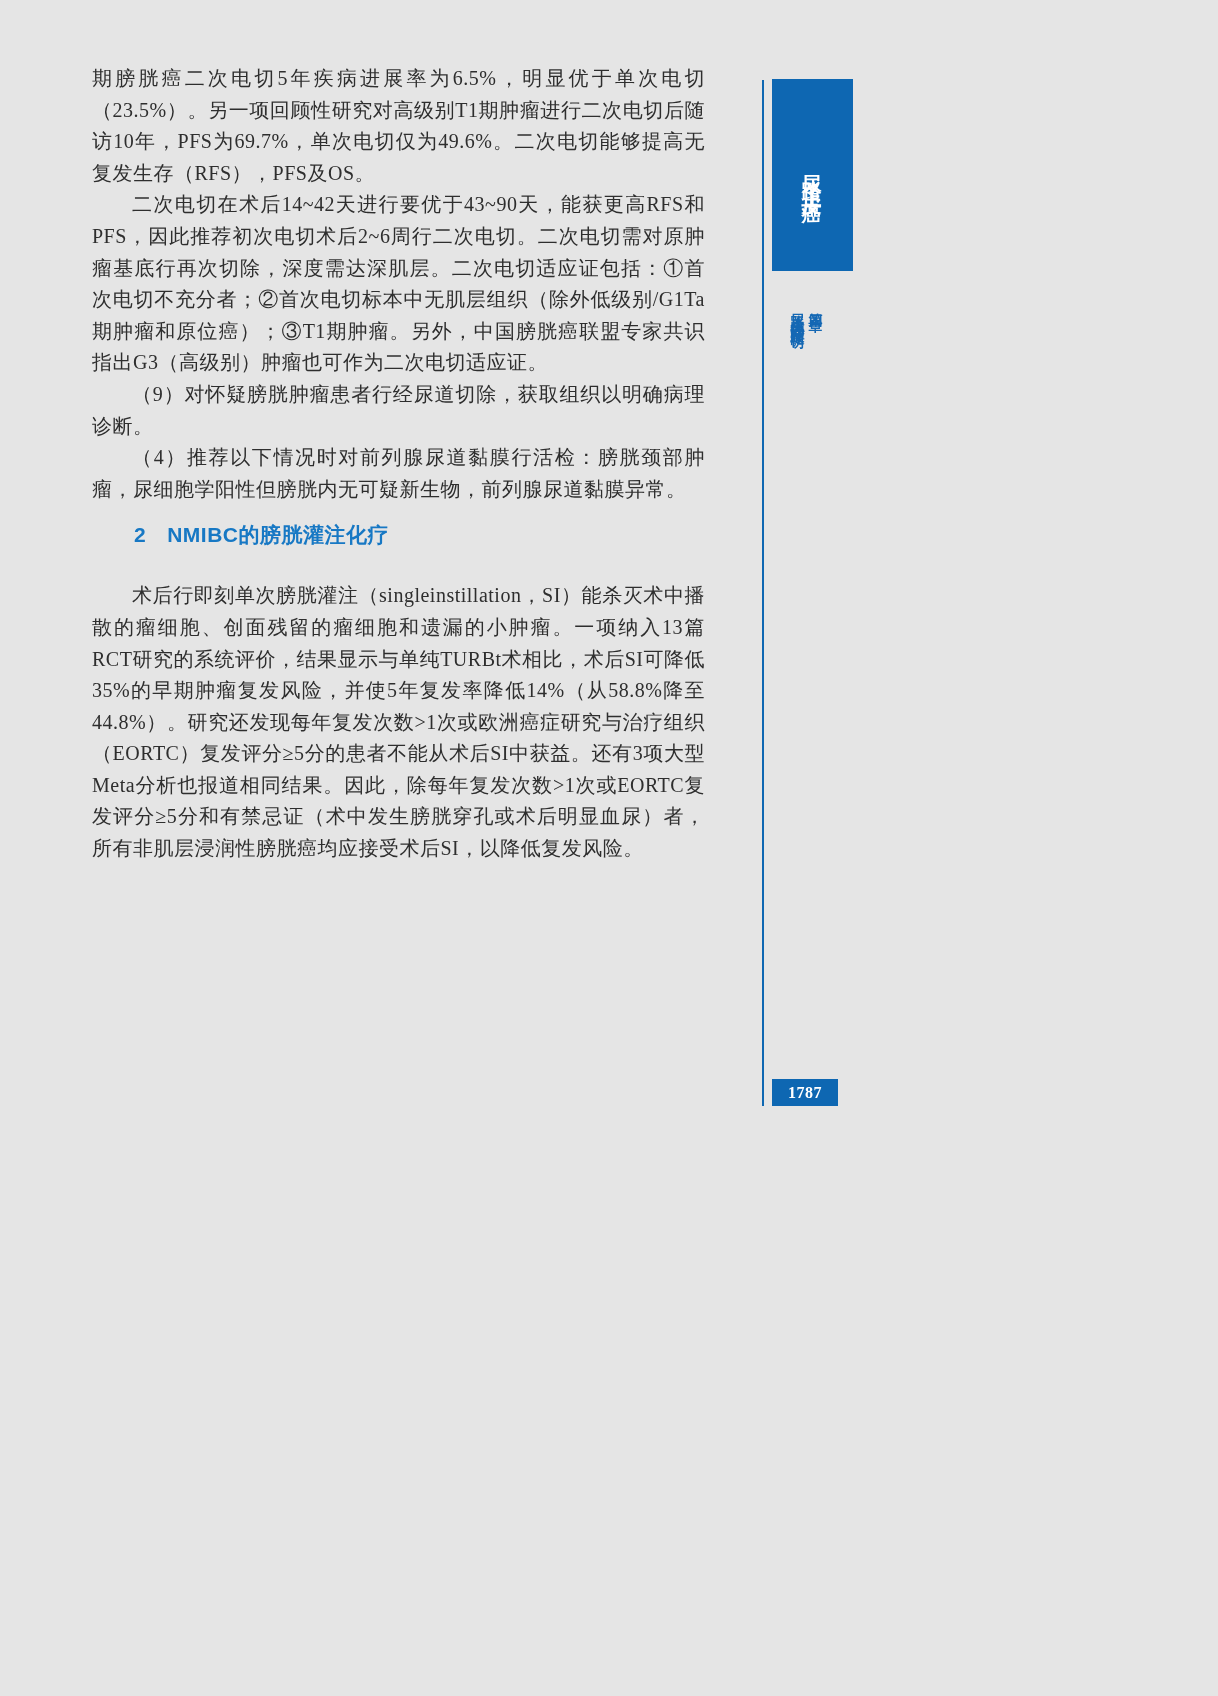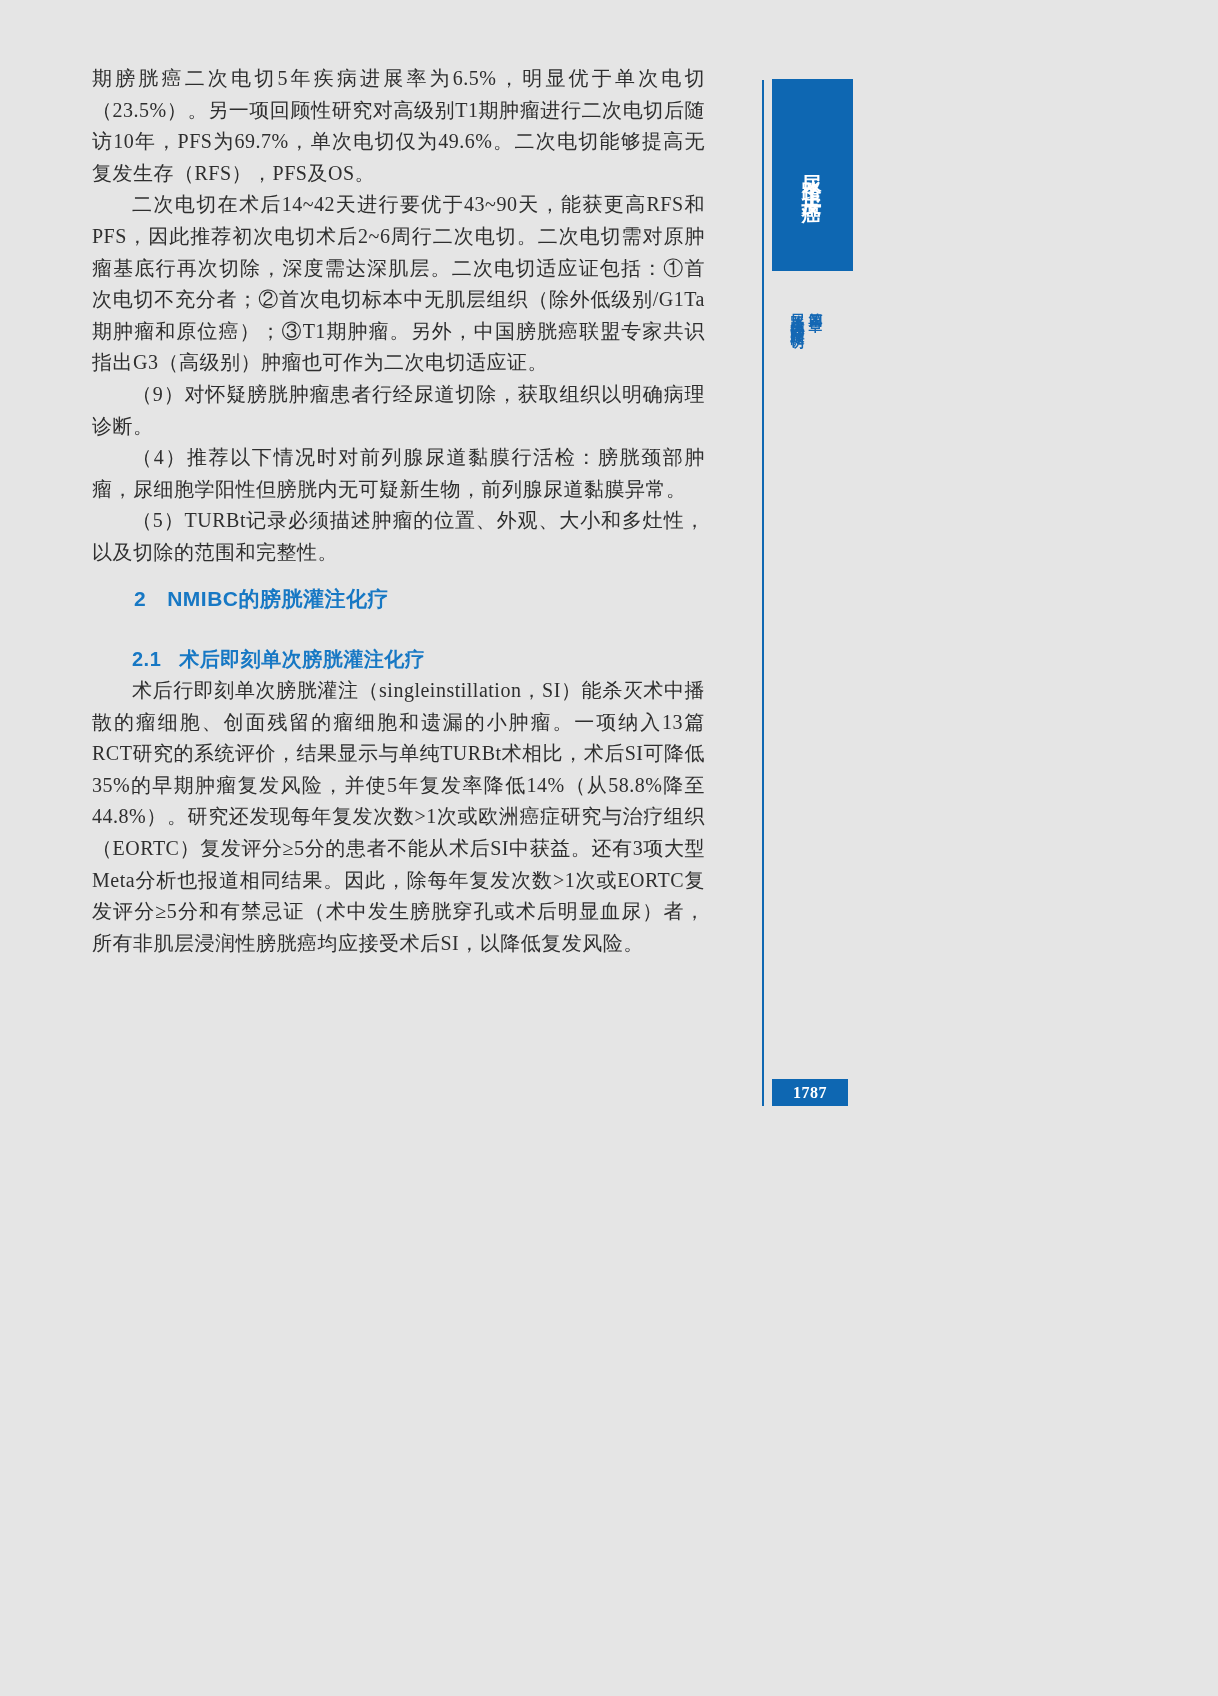--- a/index.html
+++ b/index.html
@@ -72,49 +72,45 @@
     font-family:"Liberation Sans","DejaVu Sans",sans-serif;
     font-size:14px;font-weight:600;
     color:var(--chapter-color,#1568b4);
     letter-spacing:2px;
     display:flex;flex-direction:column;
   }
   .chapter-col .chapter-num{margin-bottom:18px;}
   .page-badge{
     position:absolute;
     left:772px;top:1079px;
-    width:76px;height:27px;
+    width:66px;height:27px;
     background:var(--accent,#0e67b2);
     color:#ffffff;
     font-family:"Liberation Serif","DejaVu Serif",serif;
     font-weight:700;font-size:16px;
     display:flex;align-items:center;justify-content:center;
     letter-spacing:0.5px;
   }
 </style>
 </head>
 <body>
 
 <div class="page">
 
   <div class="text-col" style="color: rgb(46, 46, 46);">
     <p>期膀胱癌二次电切5年疾病进展率为6.5%，明显优于单次电切（23.5%）。另一项回顾性研究对高级别T1期肿瘤进行二次电切后随访10年，PFS为69.7%，单次电切仅为49.6%。二次电切能够提高无复发生存（RFS），PFS及OS。</p>
     <p class="indent">二次电切在术后14~42天进行要优于43~90天，能获更高RFS和PFS，因此推荐初次电切术后2~6周行二次电切。二次电切需对原肿瘤基底行再次切除，深度需达深肌层。二次电切适应证包括：①首次电切不充分者；②首次电切标本中无肌层组织（除外低级别/G1Ta期肿瘤和原位癌）；③T1期肿瘤。另外，中国膀胱癌联盟专家共识指出G3（高级别）肿瘤也可作为二次电切适应证。</p>
     <p class="indent">（9）对怀疑膀胱肿瘤患者行经尿道切除，获取组织以明确病理诊断。</p>
     <p class="indent">（4）推荐以下情况时对前列腺尿道黏膜行活检：膀胱颈部肿瘤，尿细胞学阳性但膀胱内无可疑新生物，前列腺尿道黏膜异常。</p>
-    <p class="indent">（5）TURBt记录必须描述肿瘤的位置、外观、大小和多灶性，以及切除的范围和完整性。</p>
 
     <div class="sec-heading">
       <span class="num">2</span><span>NMIBC的膀胱灌注化疗</span>
     </div>
 
 
-    <div class="sub-heading">
-      <span class="num">2.1</span><span>术后即刻单次膀胱灌注化疗</span>
-    </div>
 
     <p class="indent">术后行即刻单次膀胱灌注（singleinstillation，SI）能杀灭术中播散的瘤细胞、创面残留的瘤细胞和遗漏的小肿瘤。一项纳入13篇RCT研究的系统评价，结果显示与单纯TURBt术相比，术后SI可降低35%的早期肿瘤复发风险，并使5年复发率降低14%（从58.8%降至44.8%）。研究还发现每年复发次数&gt;1次或欧洲癌症研究与治疗组织（EORTC）复发评分≥5分的患者不能从术后SI中获益。还有3项大型Meta分析也报道相同结果。因此，除每年复发次数&gt;1次或EORTC复发评分≥5分和有禁忌证（术中发生膀胱穿孔或术后明显血尿）者，所有非肌层浸润性膀胱癌均应接受术后SI，以降低复发风险。</p>
   </div>
 
   <div class="v-rule"></div>
 
   <div class="side-tab">
     <span class="tab-text">尿路上皮癌</span>
   </div>
 

